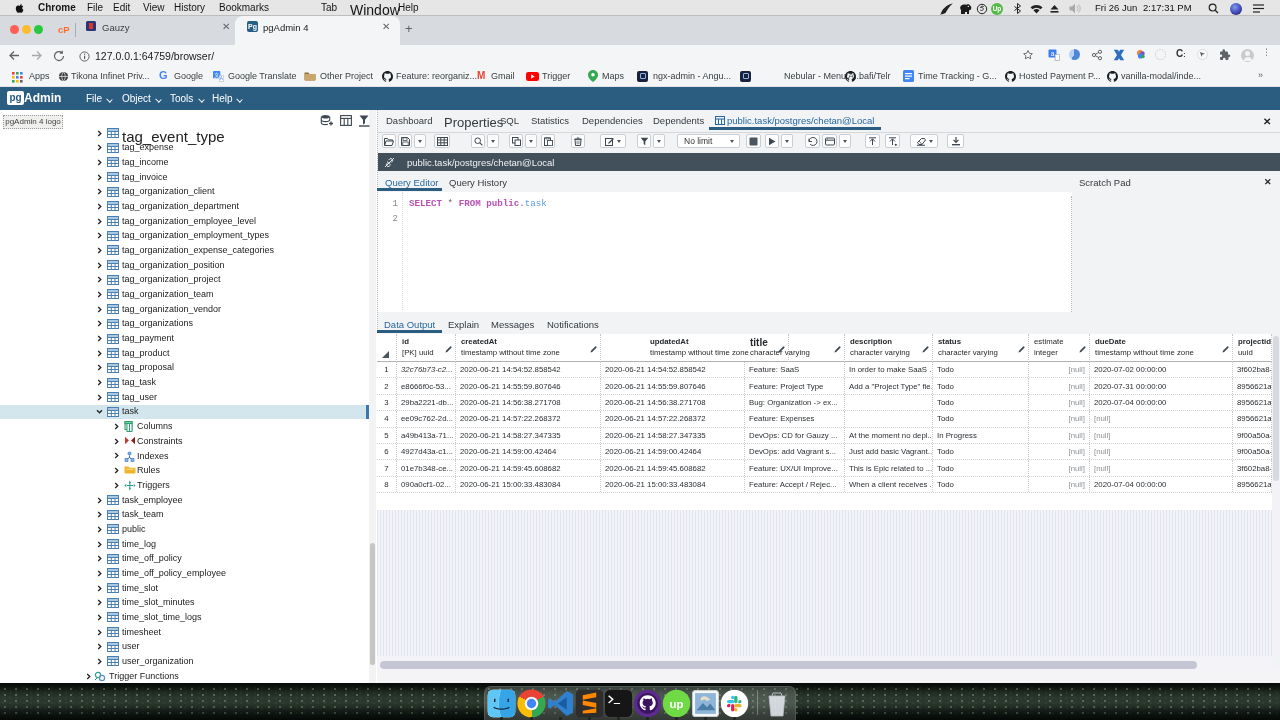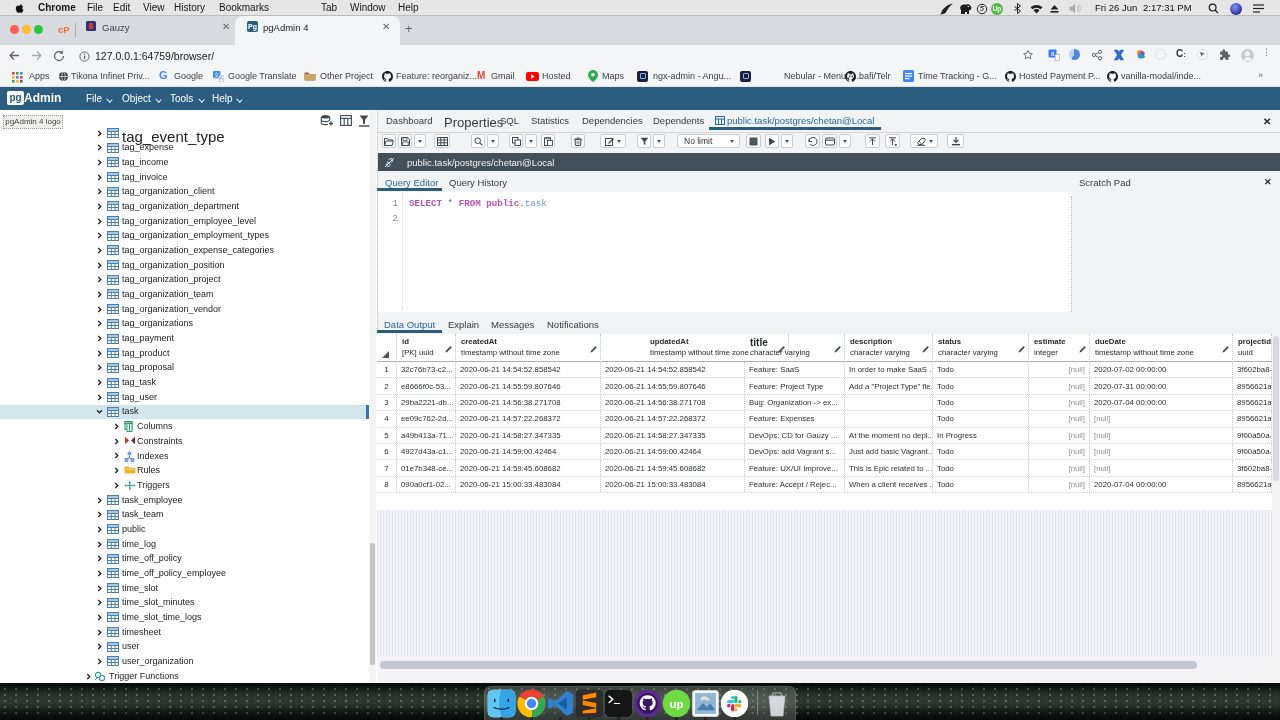--- a/index.html
+++ b/index.html
@@ -17,21 +17,21 @@
     <path d="M7.6 1.1c-.5.05-1.1.4-1.4.8-.3.35-.55.9-.45 1.4.55.05 1.1-.3 1.45-.7.3-.4.5-.95.4-1.5zM8.9 8.2c.25-.55.35-.8.55-1.4-1.45-.55-1.7-2.6-.25-3.4-.45-.55-1.05-.85-1.65-.85-.45 0-.75.1-1.05.2-.25.1-.45.15-.7.15s-.5-.08-.75-.17c-.3-.1-.6-.2-.95-.2-.7 0-1.45.45-1.9 1.2C1.55 4.8 1.65 6.8 2.7 8.5c.35.6.85 1.3 1.5 1.3.25 0 .45-.08.65-.15.22-.1.45-.2.85-.2s.6.1.82.18c.2.08.4.16.65.15.65 0 1.15-.75 1.5-1.35z" fill="#111"></path>
   </svg>
 <div class="ab" style="left:38px;top:2px;font-size:10px;font-weight:bold;color:#151515;">Chrome</div>
 <div class="ab" style="left:87px;top:2px;font-size:10px;color:#151515;">File</div>
 <div class="ab" style="left:113px;top:2px;font-size:10px;color:#151515;">Edit</div>
 <div class="ab" style="left:143px;top:2px;font-size:10px;color:#151515;">View</div>
 <div class="ab" style="left:174px;top:2px;font-size:10px;color:#151515;">History</div>
 <div class="ab" style="left:219px;top:2px;font-size:10px;color:#151515;">Bookmarks</div>
 <div class="ab" style="left:281px;top:14px;font-size:14px;color:#151515;">People</div>
 <div class="ab" style="left:321px;top:2px;font-size:10px;color:#151515;">Tab</div>
-<div class="ab" style="left:350px;top:2px;font-size:10px;color:#151515;">Window</div>
+<div class="ab" style="left:350px;top:2px;font-size:14px;color:#151515;">Window</div>
 <div class="ab" style="left:398px;top:2px;font-size:10px;color:#151515;">Help</div>
 <svg class="ab" style="left:940px;top:2.5px" width="13" height="12" viewBox="0 0 13 12">
     <path d="M0.5 11.5C2 6.5 5.5 2.5 12.5 0.5 9.5 3.5 7 7 5.5 10 4 10.8 2 11.3 0.5 11.5Z" fill="#1a1a1a"></path>
     <path d="M0.5 11.5C4 8 8 4 12.5 0.5" stroke="#555" stroke-width="0.5" fill="none"></path>
   </svg>
 <svg class="ab" style="left:959px;top:2.5px" width="13" height="12" viewBox="0 0 13 12">
     <path d="M2 11V7C1 6 0.8 4 2 2.8 3.4 1.4 5.8 1 7.5 1.8L9 1l1.5 0.8L12 3.5c0.6 1.2.4 2.5-.4 3.2L10 7.5V11H8V9H6v2H4.5" fill="#1c1c1c"></path>
     <circle cx="9.3" cy="3.4" r="0.7" fill="#fff"></circle>
   </svg>
 <svg class="ab" style="left:976px;top:2.5px" width="12" height="12" viewBox="0 0 12 12">
@@ -168,21 +168,21 @@
 <svg class="ab" style="left:382px;top:70.5px" width="11" height="11" viewBox="0 0 16 16">
     <path d="M8 0C3.58 0 0 3.58 0 8c0 3.54 2.29 6.53 5.47 7.59.4.07.55-.17.55-.38 0-.19-.01-.82-.01-1.49-2.01.37-2.53-.49-2.69-.94-.09-.23-.48-.94-.82-1.13-.28-.15-.68-.52-.01-.53.63-.01 1.08.58 1.23.82.72 1.21 1.87.87 2.33.66.07-.52.28-.87.51-1.07-1.78-.2-3.64-.89-3.64-3.95 0-.87.31-1.59.82-2.15-.08-.2-.36-1.02.08-2.12 0 0 .67-.21 2.2.82.64-.18 1.32-.27 2-.27s1.36.09 2 .27c1.53-1.04 2.2-.82 2.2-.82.44 1.1.16 1.92.08 2.12.51.56.82 1.27.82 2.15 0 3.07-1.87 3.75-3.65 3.95.29.25.54.73.54 1.48 0 1.07-.01 1.93-.01 2.2 0 .21.15.46.55.38A8.01 8.01 0 0 0 16 8c0-4.42-3.58-8-8-8z" fill="#1b1f23"></path>
   </svg>
 <div class="ab" style="left:396px;top:71px;font-size:9px;color:#3c4043;">Feature: reorganiz...</div>
 <div class="ab" style="left:477px;top:69.5px;font-size:10px;font-weight:bold;color:#ea4335;">M</div>
 <div class="ab" style="left:491px;top:71px;font-size:9px;color:#3c4043;">Gmail</div>
 <svg class="ab" style="left:526px;top:71.5px" width="13" height="9" viewBox="0 0 13 9">
     <rect width="13" height="9" rx="2.2" fill="#f00"></rect>
     <path d="M5.2 2.2 8.6 4.5 5.2 6.8Z" fill="#fff"></path>
   </svg>
-<div class="ab" style="left:542px;top:71px;font-size:9px;color:#3c4043;">Hosted</div>
+<div class="ab" style="left:542px;top:71px;font-size:9px;color:#3c4043;">Trigger</div>
 <svg class="ab" style="left:588px;top:70px" width="10" height="12" viewBox="0 0 10 12">
     <path d="M5 0C2.2 0 0 2.2 0 5c0 3.7 5 7 5 7s5-3.3 5-7C10 2.2 7.8 0 5 0z" fill="#34a853"></path>
     <circle cx="5" cy="4.8" r="1.8" fill="#fff"></circle>
   </svg>
 <div class="ab" style="left:602px;top:71px;font-size:9px;color:#3c4043;">Maps</div>
 <div class="ab" style="left:637px;top:70.5px;width:11px;height:11px;background:#1a2138;border-radius:2px;"></div>
 <div class="ab" style="left:639.5px;top:73px;width:6px;height:6px;border:1.2px solid #8ab4f8;border-radius:1px;"></div>
 <div class="ab" style="left:653px;top:71px;font-size:9px;color:#3c4043;">ngx-admin - Angu...</div>
 <div class="ab" style="left:740px;top:70.5px;width:11px;height:11px;background:#1a2138;border-radius:2px;"></div>
 <div class="ab" style="left:742.5px;top:73px;width:6px;height:6px;border:1.2px solid #8ab4f8;border-radius:1px;"></div>
@@ -859,40 +859,40 @@
     </svg>
   </div>
 <div class="ab" style="left:933px;top:334px;width:96px;height:28px;border-right:1px dotted #c6c9cc;overflow:hidden;">
     <div style="position:absolute;left:5px;top:3px;font-size:7.8px;font-weight:bold;color:#26292c;white-space:nowrap;">status</div>
     <div style="position:absolute;left:5px;top:14px;font-size:7.8px;color:#26292c;white-space:nowrap;">character varying</div>
     <svg width="7" height="7" viewBox="0 0 7 7" style="position:absolute;right:3px;top:12px;">
       <path d="M0.5 6.5 1 4.8 5.2 0.6a0.7 0.7 0 0 1 1 0l0.2 0.2a0.7 0.7 0 0 1 0 1L2.2 6Z" fill="#3d4852"></path>
     </svg>
   </div>
 <div class="ab" style="left:1029px;top:334px;width:61px;height:28px;border-right:1px dotted #c6c9cc;overflow:hidden;">
-    <div style="position:absolute;left:5px;top:3px;font-size:7.8px;font-weight:bold;color:#26292c;white-space:nowrap;">estimate</div>
+    <div style="position:absolute;left:5px;top:3px;font-size:7.8px;font-weight:normal;color:#26292c;white-space:nowrap;">estimate</div>
     <div style="position:absolute;left:5px;top:14px;font-size:7.8px;color:#26292c;white-space:nowrap;">integer</div>
     <svg width="7" height="7" viewBox="0 0 7 7" style="position:absolute;right:3px;top:12px;">
       <path d="M0.5 6.5 1 4.8 5.2 0.6a0.7 0.7 0 0 1 1 0l0.2 0.2a0.7 0.7 0 0 1 0 1L2.2 6Z" fill="#3d4852"></path>
     </svg>
   </div>
 <div class="ab" style="left:1090px;top:334px;width:143px;height:28px;border-right:1px dotted #c6c9cc;overflow:hidden;">
     <div style="position:absolute;left:5px;top:3px;font-size:7.8px;font-weight:bold;color:#26292c;white-space:nowrap;">dueDate</div>
     <div style="position:absolute;left:5px;top:14px;font-size:7.8px;color:#26292c;white-space:nowrap;">timestamp without time zone</div>
     <svg width="7" height="7" viewBox="0 0 7 7" style="position:absolute;right:3px;top:12px;">
       <path d="M0.5 6.5 1 4.8 5.2 0.6a0.7 0.7 0 0 1 1 0l0.2 0.2a0.7 0.7 0 0 1 0 1L2.2 6Z" fill="#3d4852"></path>
     </svg>
   </div>
 <div class="ab" style="left:1233px;top:334px;width:39px;height:28px;border-right:1px dotted #c6c9cc;overflow:hidden;">
     <div style="position:absolute;left:5px;top:3px;font-size:7.8px;font-weight:bold;color:#26292c;white-space:nowrap;">projectid</div>
     <div style="position:absolute;left:5px;top:14px;font-size:7.8px;color:#26292c;white-space:nowrap;">uuid</div>
   </div>
 <div class="ab" style="left:377px;top:362.0px;width:895px;height:16.4px;display:flex;font-size:7.8px;border-bottom:1px dotted #cfd2d5;background:#fff;">
     <div class="cell" style="width:20px;justify-content:center;padding-left:0;color:#2b2f33;">1</div>
-    <div class="cell" style="width:59px;color:#2b2f33;">32c76b73-c2...</div>
+    <div class="cell" style="width:59px;color:#2b2f33;font-style:italic;">32c76b73-c2...</div>
     <div class="cell" style="width:145px;color:#2b2f33;">2020-06-21 14:54:52.858542</div>
     <div class="cell" style="width:144px;color:#2b2f33;">2020-06-21 14:54:52.858542</div>
     <div class="cell" style="width:100px;color:#2b2f33;">Feature: SaaS</div>
     <div class="cell" style="width:88px;color:#2b2f33;">In order to make SaaS ...</div>
     <div class="cell" style="width:96px;color:#2b2f33;">Todo</div>
     <div class="cell" style="width:61px;justify-content:flex-end;padding-right:4px;padding-left:0;color:#8e9296;">[null]</div>
     <div class="cell" style="width:143px;color:#2b2f33;">2020-07-02 00:00:00</div>
     <div class="cell" style="width:39px;color:#2b2f33;">3f602ba8-c</div>
   </div>
 <div class="ab" style="left:377px;top:378.4px;width:895px;height:16.4px;display:flex;font-size:7.8px;border-bottom:1px dotted #cfd2d5;background:#fff;">

